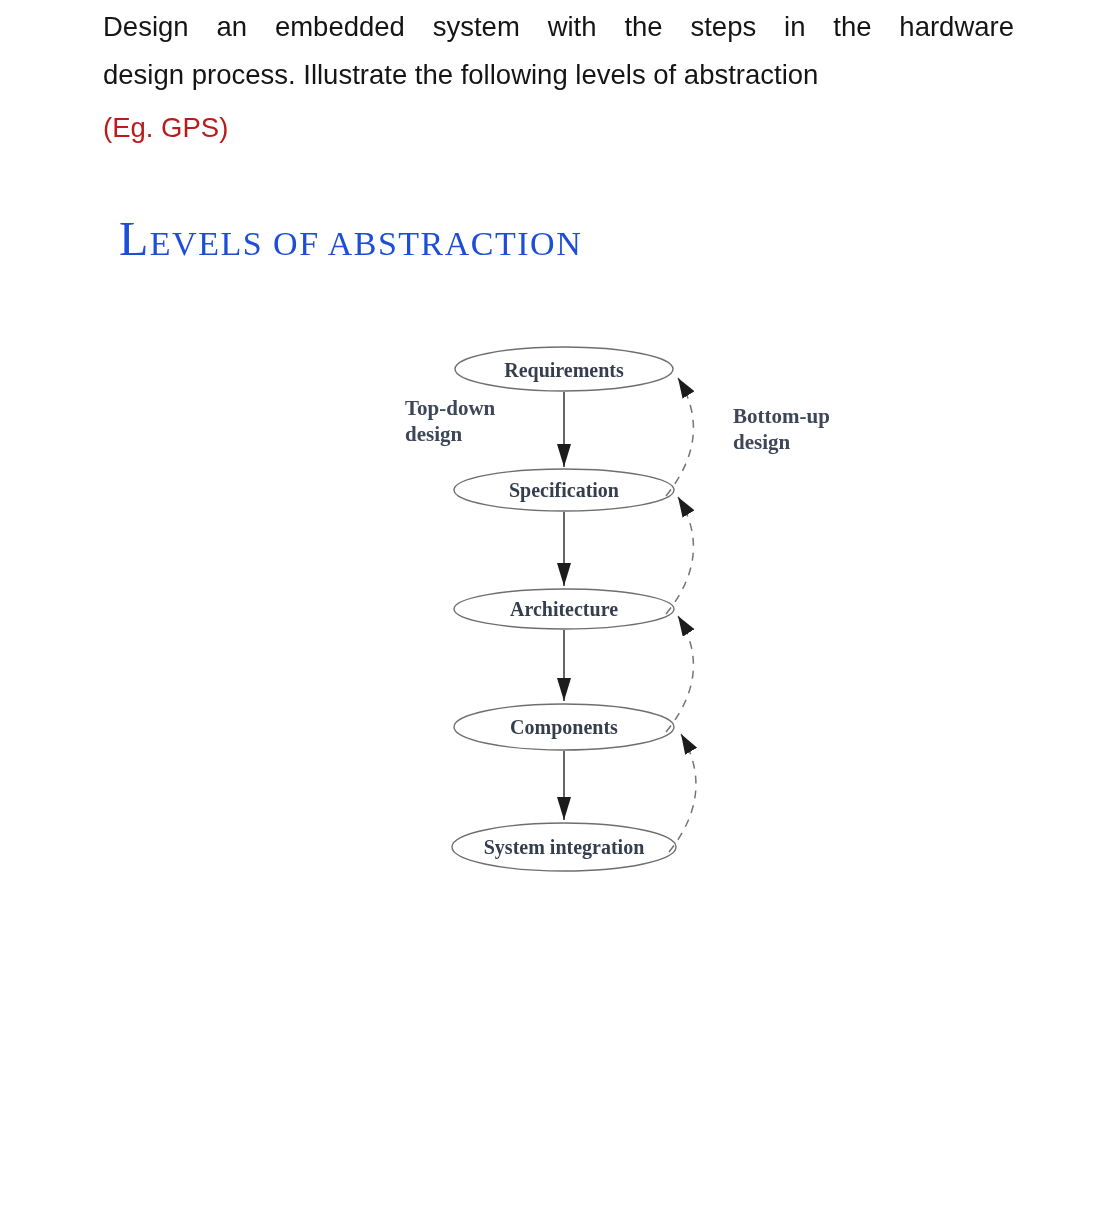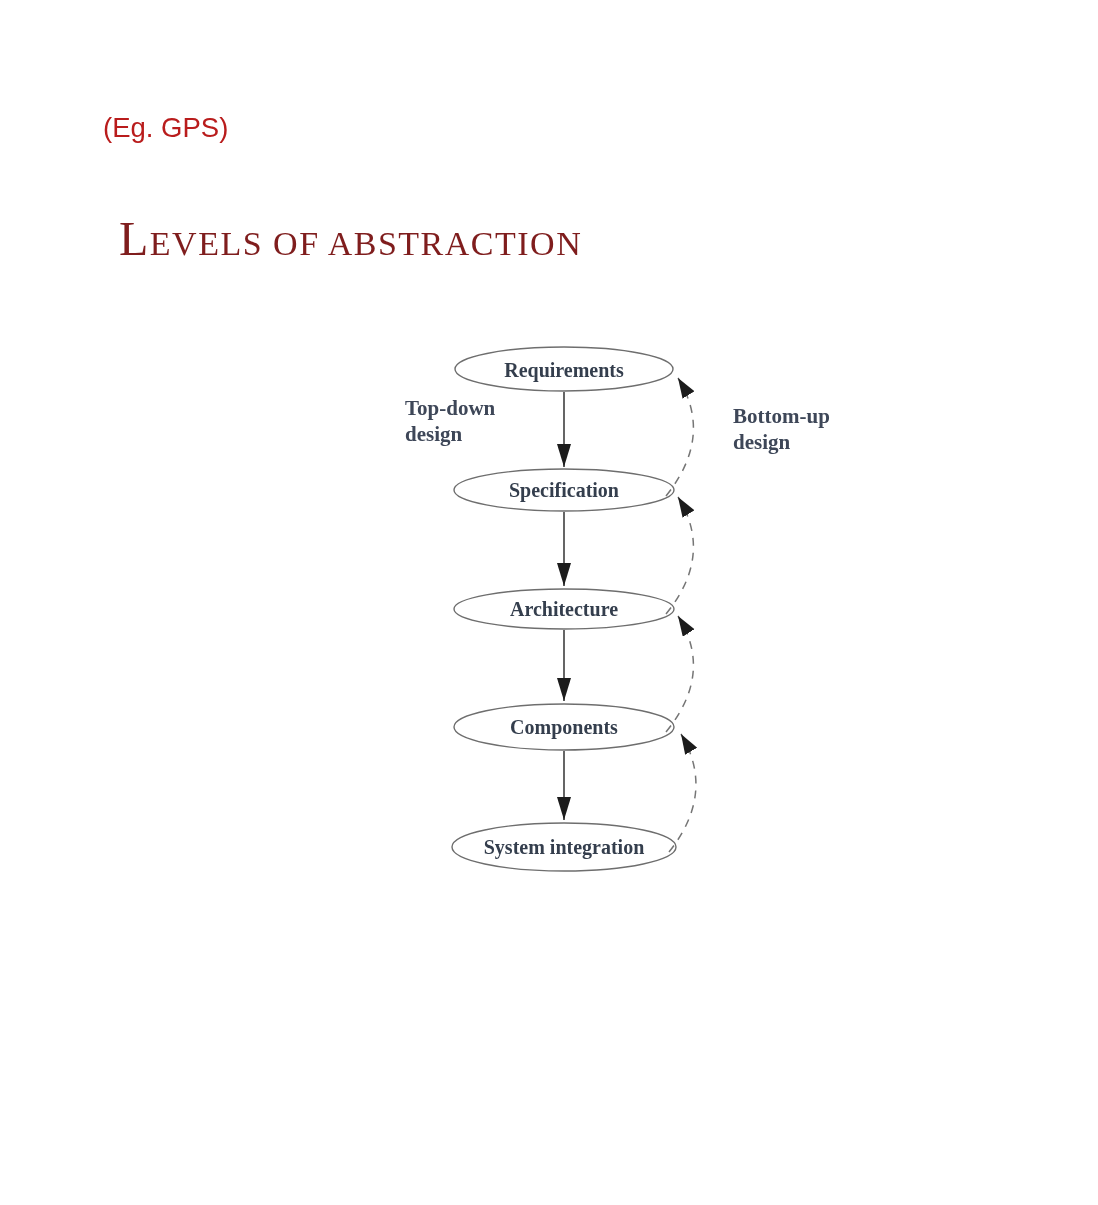--- a/index.html
+++ b/index.html
@@ -16,21 +16,21 @@
   }
   .q-line-1 { text-align:justify; text-align-last:justify; white-space:normal; }
   .q-line-2 { text-align:left; }
   .q-example {
     position:absolute; left:103px; top:108px;
     font-size:27.5px; line-height:40px; color:#b91c1c;
   }
   .section-heading {
     position:absolute; left:119px; top:211px;
     font-family:"Liberation Serif","DejaVu Serif",serif;
-    font-size:34px; letter-spacing:1.5px; color:#7f1d1d;
+    font-size:34px; letter-spacing:1.5px; color:#1d4ed8;
     font-weight:400;
   }
   .section-heading::first-letter { font-size:48px; }
   svg.diagram { position:absolute; left:0; top:0; }
   .node-label {
     font-family:"Liberation Serif","DejaVu Serif",serif;
     font-weight:bold; font-size:20px; fill:#343e4d;
     text-anchor:middle;
   }
   .side-label {
@@ -39,20 +39,24 @@
   }
   .node-ellipse { fill:#ffffff; stroke:#6e6e6e; stroke-width:1.4; }
   .down-arrow { stroke:#3f3f3f; stroke-width:1.6; }
   .up-arc { fill:none; stroke:#757575; stroke-width:1.5; stroke-dasharray:8 7; }
 </style>
 </head>
 <body>
 
 <div class="page">
 
+  <div class="question">
+    <div class="q-line-1">Design an embedded system with the steps in the hardware</div>
+    <div class="q-line-2">design process. Illustrate the following levels of abstraction</div>
+  </div>
   <div class="q-example">(Eg. GPS)</div>
 
   <div class="section-heading">LEVELS OF ABSTRACTION</div>
 
   <svg class="diagram" width="1098" height="1205" viewBox="0 0 1098 1205" xmlns="http://www.w3.org/2000/svg">
     <defs>
       <marker id="arrowSolid" markerUnits="userSpaceOnUse" markerWidth="26" markerHeight="16" refX="23" refY="7" orient="auto">
         <path d="M0,0 L23,7 L0,14 Z" fill="#1c1c1c"></path>
       </marker>
       <marker id="arrowDash" markerUnits="userSpaceOnUse" markerWidth="24" markerHeight="16" refX="20" refY="7" orient="auto">

